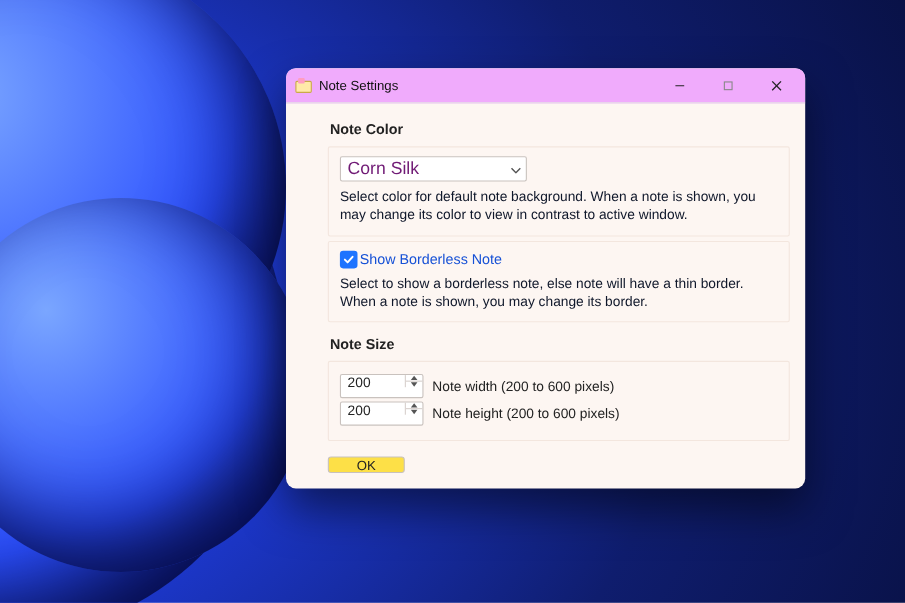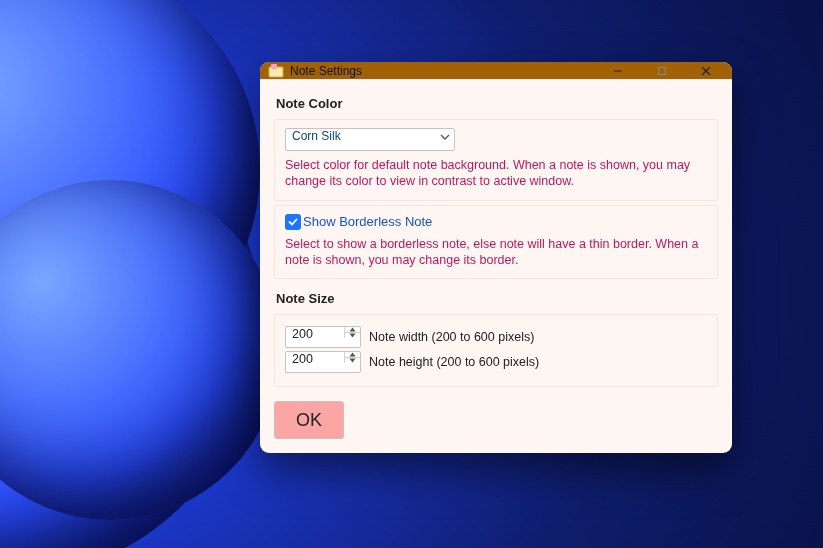--- a/index.html
+++ b/index.html
@@ -20,42 +20,42 @@
   .p3{ width:340px; height:340px; left:-60px; top:180px; }
 
   .window {
     position:absolute; left:260px; top:62px; width:472px;
     background:#fdf6f2;
     border-radius:9px;
     box-shadow: 0 18px 40px rgba(0,0,0,0.5);
     overflow:hidden;
   }
   .titlebar {
-    height:18px; background:#a16207;
+    height:32px; background:#f0abfc;
     display:flex; align-items:center; padding:0 4px 0 8px;
     border-bottom:1px solid #e6e6e6;
   }
   .appicon { width:16px; height:16px; margin-right:6px; display:flex; align-items:center; justify-content:center;}
   .titletext { font-size:12px; color:#111; flex:1; }
   .winbtn { width:44px; height:30px; display:flex; align-items:center; justify-content:center; color:#222; }
   .winbtn svg { width:10px; height:10px; }
 
-  .body { padding:4px 14px 14px 14px; font-size:13px; color:#222; }
+  .body { padding:4px 14px 14px 14px; font-size:13px; color:#222;margin-left:24px; }
   .section-title { font-weight:700; margin:12px 0 8px 2px; font-size:13px; }
   .panel { border:1px solid #f3e6de; border-radius:2px; padding:8px 10px 10px 10px; background:#fdf6f2; }
   .section + .section { margin-top:4px; }
 
   .combo {
     width:170px; height:23px; background:#ffffff; border:1px solid #c9c2be;
-    border-radius:2px; display:flex; align-items:flex-start; padding:0 4px 0 6px;
-    font-size:12px; color:#0c4a6e;
+    border-radius:2px; display:flex; align-items:center; padding:0 4px 0 6px;
+    font-size:16px; color:#701a75;
   }
   .combo .val { flex:1; }
   .combo .chev { color:#555; }
-  .helptext { margin-top:6px; font-size:12.5px; line-height:1.3; color:#be185d; }
+  .helptext { margin-top:6px; font-size:12.5px; line-height:1.3; color:#0f172a; }
 
   .checkrow { display:flex; align-items:center; gap:2px; font-size:13px; }
   .chk {
     width:16px; height:16px; border-radius:3px; background:#1e74ff;
     display:flex; align-items:center; justify-content:center; color:#fff;
   }
   .chk svg{ width:10px; height:10px; }
   .chklabel{ color:#1651d6; }
 
   .sizerow{ display:flex; align-items:center; gap:8px; margin:3px 0; }
@@ -65,22 +65,22 @@
   }
   .spinner .num{ flex:1; display:flex; align-items:center; padding-left:6px; }
   .spinbtns{ width:16px; border-left:1px solid #d7d0cc; display:flex; flex-direction:column; }
   .spinbtn{ flex:1; display:flex; align-items:center; justify-content:center; color:#444; }
   .spinbtn + .spinbtn{ border-top:1px solid #d7d0cc; }
   .spinbtn svg{ width:7px; height:5px; }
   .sizedesc{ font-size:12.5px; }
 
   .buttons{ margin-top:14px; display:flex; gap:14px; }
   .btn{
-    min-width:70px; height:38px; background:#fca5a5; border:1px solid #c8c1bd;
-    border-radius:3px; font-size:18px; display:flex; align-items:center; justify-content:center;
+    min-width:70px; height:15px; background:#fde047; border:1px solid #c8c1bd;
+    border-radius:3px; font-size:12px; display:flex; align-items:center; justify-content:center;
     padding:0 14px; color:#222;
   }
 </style>
 </head>
 <body>
 
 <div class="petal p1"></div>
 <div class="petal p2"></div>
 <div class="petal p3"></div>
 

